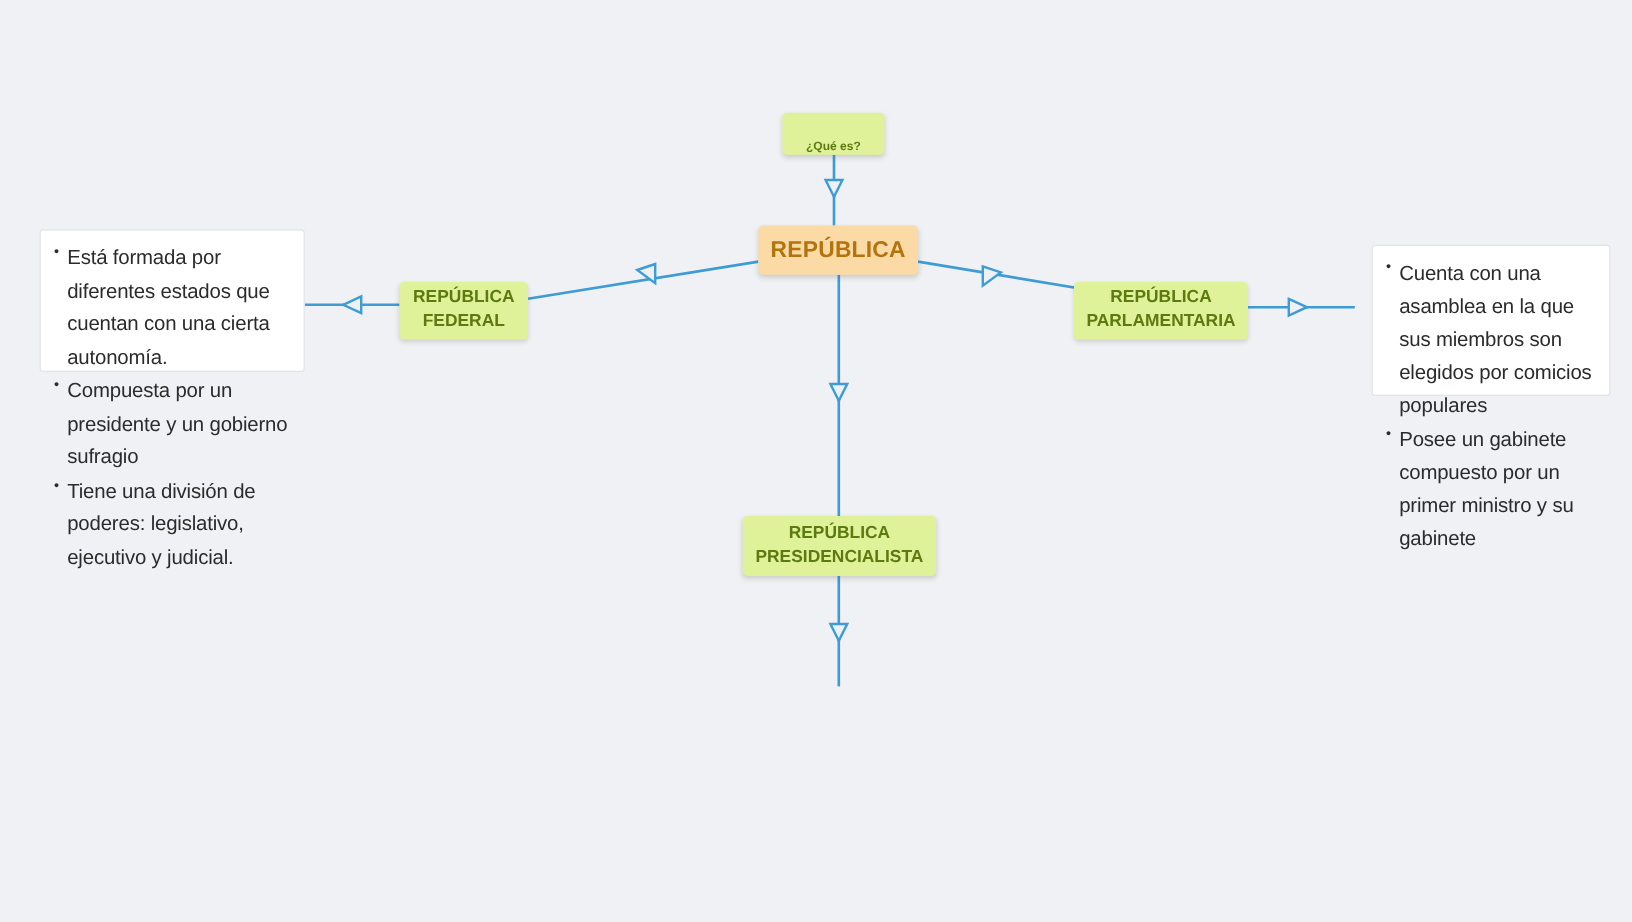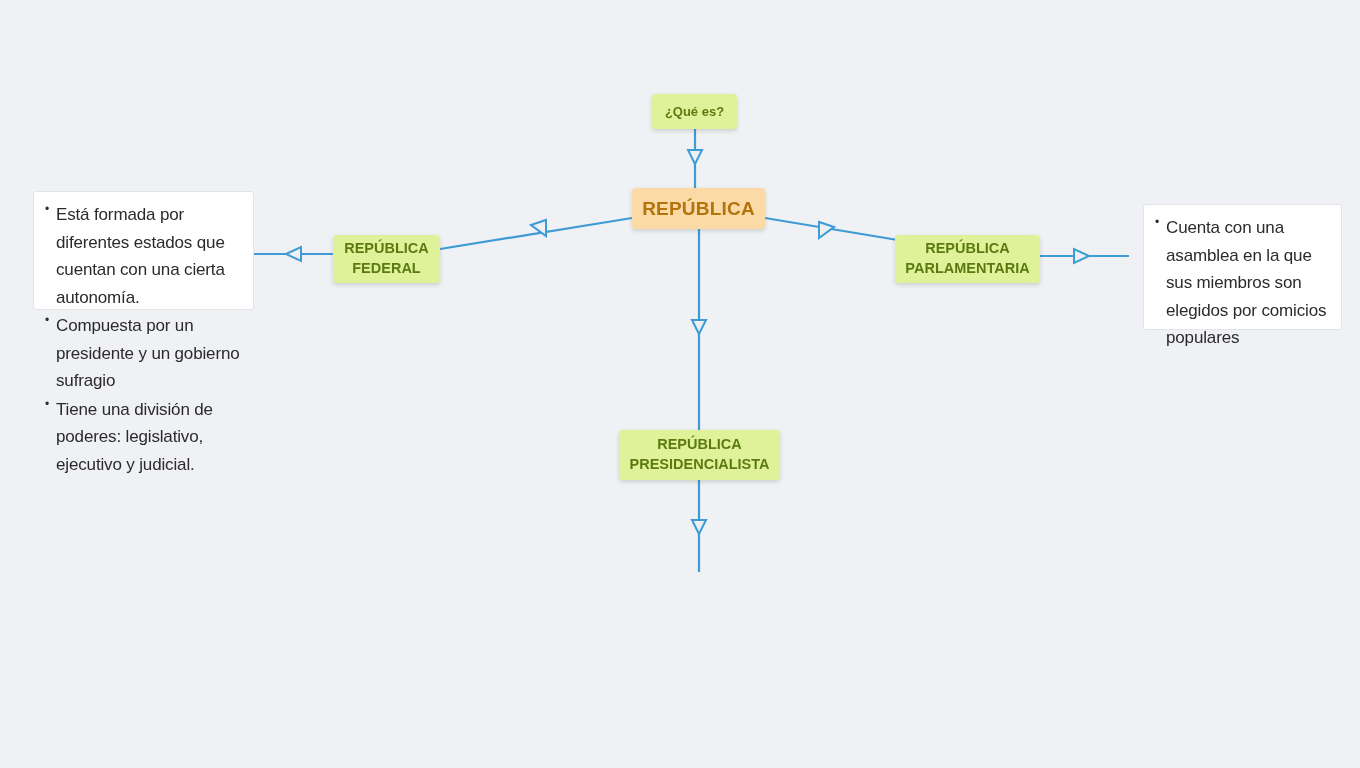--- a/index.html
+++ b/index.html
@@ -53,21 +53,22 @@
   .node .label {
     white-space: pre-line;
     display: block;
   }
 
   #node-root {
     left: 652px;
     top: 94px;
     width: 85px;
     height: 35px;
-    font-size: 13px;
+    font-size: 10px;
+    align-items: flex-end;
   }
   #node-center {
     left: 632px;
     top: 188px;
     width: 133px;
     height: 41px;
     font-size: 19px;
     letter-spacing: 0.2px;
   }
   #node-federal {
@@ -204,17 +205,18 @@
     <ul>
       <li>Está formada por diferentes estados que cuentan con una cierta autonomía.</li>
       <li>Compuesta por un presidente y un gobierno sufragio</li>
       <li>Tiene una división de poderes: legislativo, ejecutivo y judicial.</li>
     </ul>
   </div>
 
   <div class="note" id="note-parlamentaria">
     <ul>
       <li>Cuenta con una asamblea en la que sus miembros son elegidos por comicios populares</li>
+      <li>Posee un gabinete compuesto por un primer ministro y su gabinete</li>
     </ul>
   </div>
 
 
 </div>
 
 </body></html>

